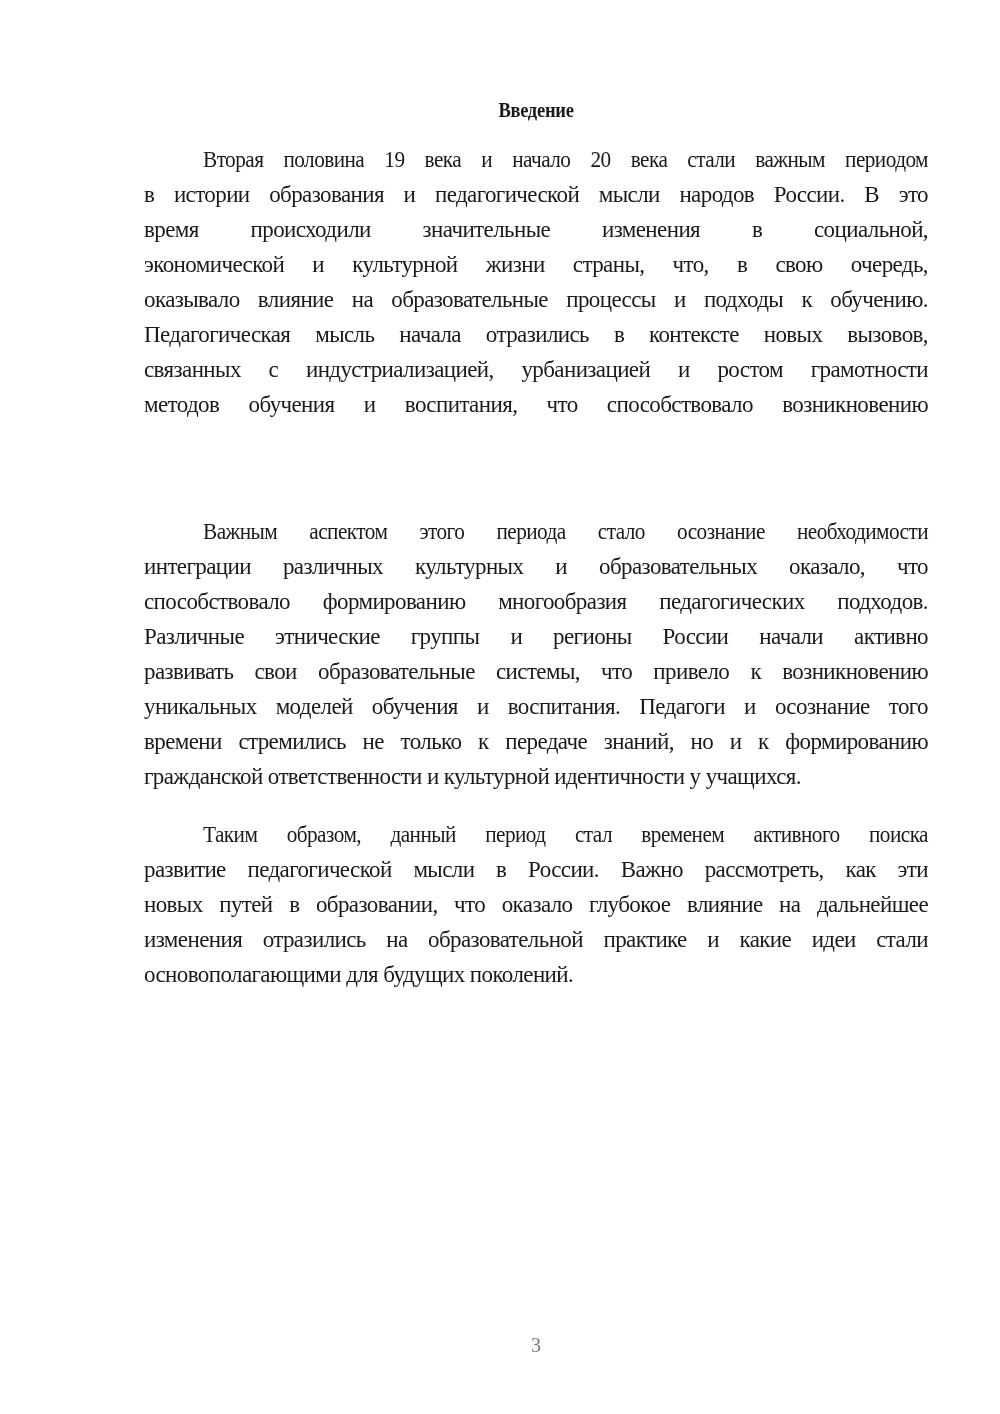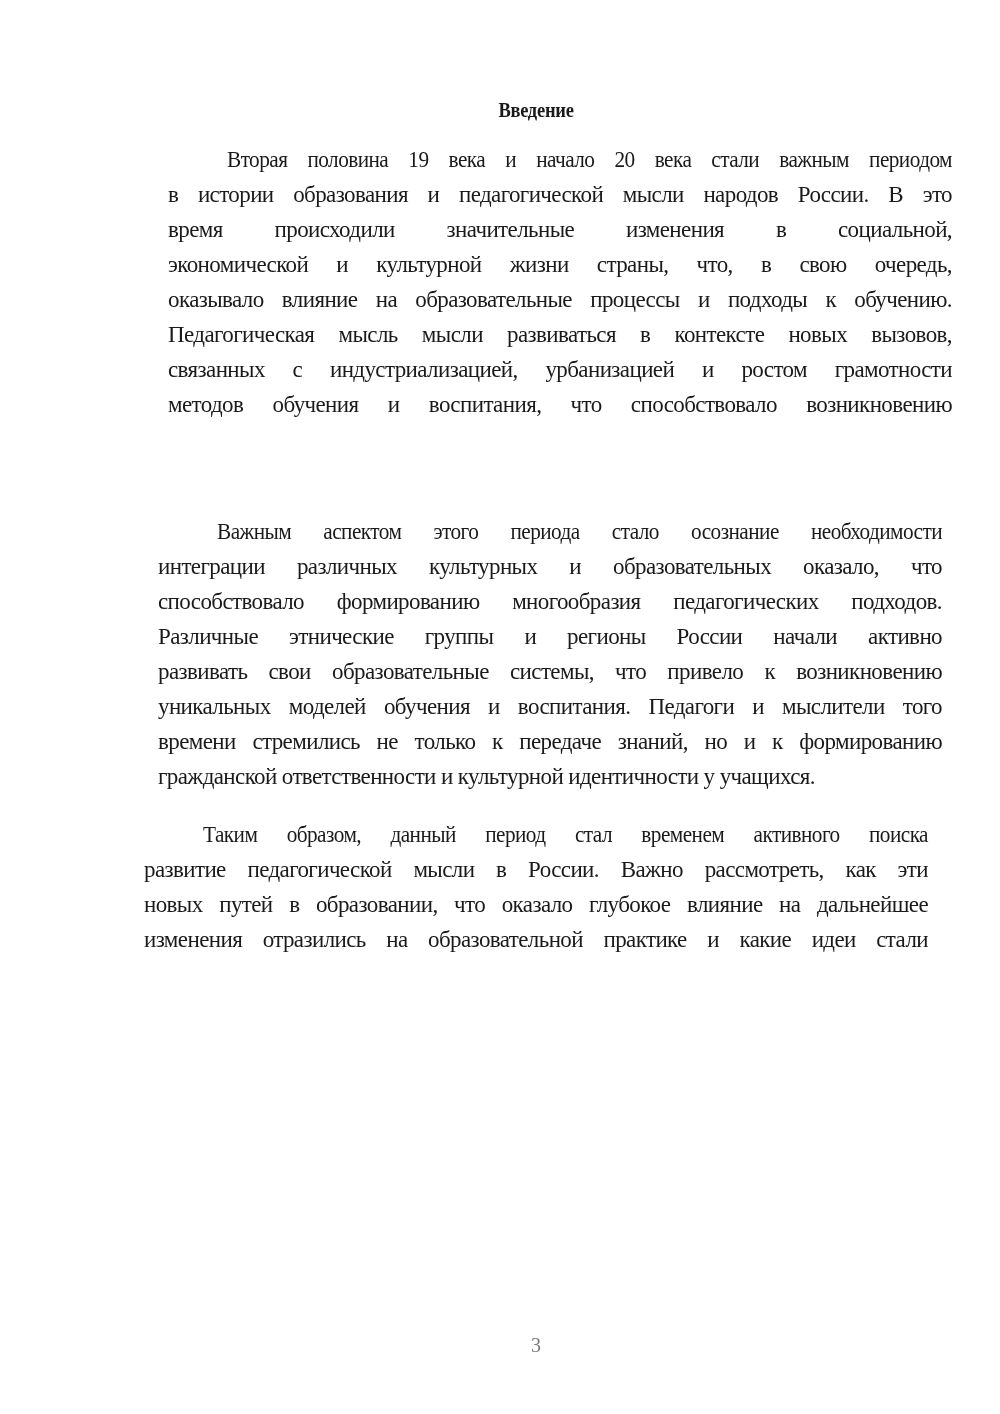--- a/index.html
+++ b/index.html
@@ -62,22 +62,22 @@
       width: 100%;
       text-align: justify;
       text-align-last: justify;
     }
     .line.last > span {
       text-align-last: left;
     }
     .line.first > span {
       width: 100%;
     }
-    .p1 { top: 142px; margin-left: 24px; }
-    .p2 { top: 514px; margin-left: 14px; }
+    .p1 { top: 142px; }
+    .p2 { top: 514px; }
     .p3 { top: 817px; }
     .page-number {
       position: absolute;
       left: 0;
       width: 1000px;
       margin-left: 36px;
       top: 1334px;
       text-align: center;
       font-size: 20px;
       color: #7a7a7a;
@@ -100,21 +100,21 @@
     <div class="line">
         <span>время происходили значительные изменения в социальной,</span>
       </div>
     <div class="line">
         <span>экономической и культурной жизни страны, что, в свою очередь,</span>
       </div>
     <div class="line">
         <span>оказывало влияние на образовательные процессы и подходы к обучению.</span>
       </div>
     <div class="line">
-        <span>Педагогическая мысль мысли развиваться в контексте новых вызовов,</span>
+        <span>Педагогическая мысль начала отразились в контексте новых вызовов,</span>
       </div>
     <div class="line">
         <span>связанных с индустриализацией, урбанизацией и ростом грамотности</span>
       </div>
     <div class="line">
         <span>методов обучения и воспитания, что способствовало возникновению</span>
       </div>
   </div>
 
   <div class="para p2">
@@ -127,21 +127,21 @@
     <div class="line">
         <span>способствовало формированию многообразия педагогических подходов.</span>
       </div>
     <div class="line">
         <span>Различные этнические группы и регионы России начали активно</span>
       </div>
     <div class="line">
         <span>развивать свои образовательные системы, что привело к возникновению</span>
       </div>
     <div class="line">
-        <span>уникальных моделей обучения и воспитания. Педагоги и мыслители того</span>
+        <span>уникальных моделей обучения и воспитания. Педагоги и осознание того</span>
       </div>
     <div class="line">
         <span>времени стремились не только к передаче знаний, но и к формированию</span>
       </div>
     <div class="line last">
         <span>гражданской ответственности и культурной идентичности у учащихся.</span>
       </div>
   </div>
 
   <div class="para p3">
@@ -150,17 +150,20 @@
       </div>
     <div class="line">
         <span>развитие педагогической мысли в России. Важно рассмотреть, как эти</span>
       </div>
     <div class="line">
         <span>новых путей в образовании, что оказало глубокое влияние на дальнейшее</span>
       </div>
     <div class="line">
         <span>изменения отразились на образовательной практике и какие идеи стали</span>
       </div>
+    <div class="line last">
+        <span>основополагающими для будущих поколений.</span>
+      </div>
   </div>
 
   <div class="page-number">3</div>
 
 </div>
 
 </body></html>

